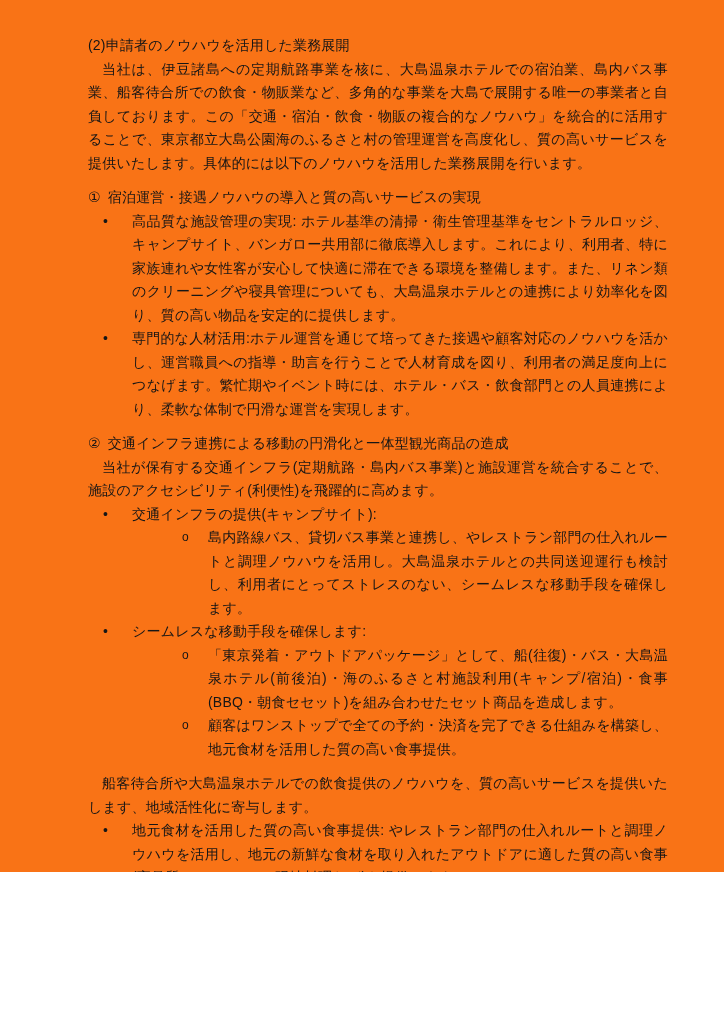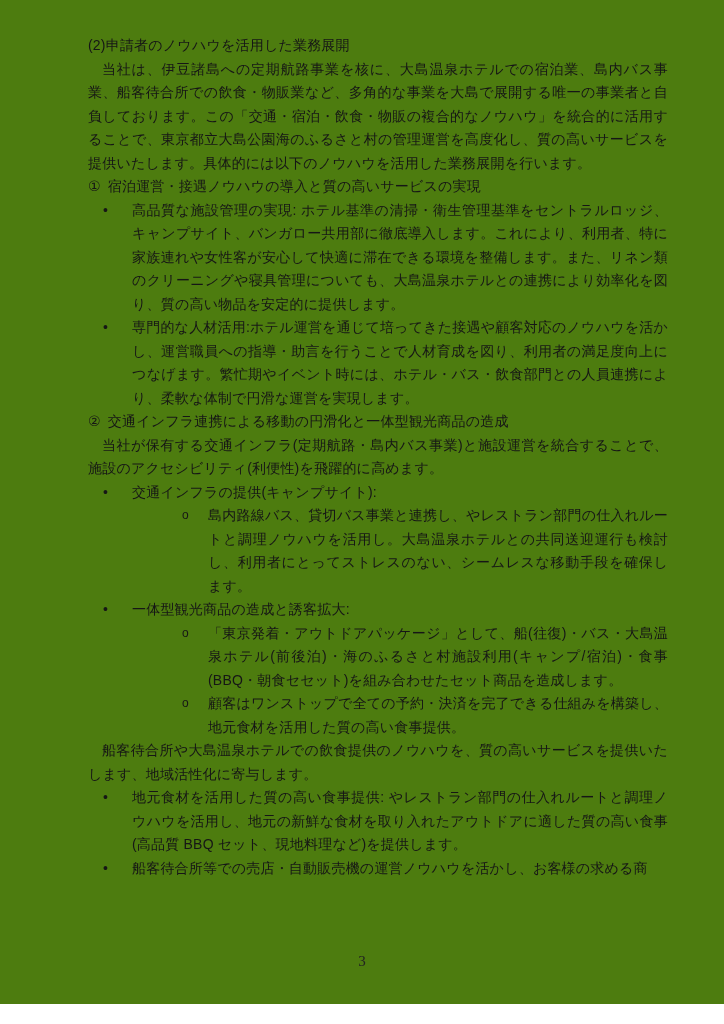--- a/index.html
+++ b/index.html
@@ -1,37 +1,37 @@
 <!DOCTYPE html>
 <html lang="ja"><head>
 <meta charset="utf-8">
 <style>
   html, body { margin: 0; padding: 0; background: #ffffff; }
   .page {
     position: relative;
     width: 724px;
-    height: 1004px;
-    background: #4d7c0f;
+    height: 872px;
+    background: #f97316;
     overflow: hidden;
     font-family: "Liberation Sans", "DejaVu Sans", sans-serif;
     color: #161616;
   }
   .content {
     position: absolute;
     left: 88px;
     top: 34px;
     width: 580px;
     font-size: 14px;
     line-height: 23.5px;
     text-align: justify;
     letter-spacing: 0.2px;
   }
   .content p { margin: 0; }
   .indent { text-indent: 14px; }
-  .section { }
+  .section { margin-top: 11px; }
   .sec-heading .sec-marker { margin-right: 7px; }
   .bullet-row { display: flex; }
   .bullet-row .mk {
     flex: 0 0 29px;
     margin-left: 15px;
     box-sizing: border-box;
   }
   .bullet-row .txt { flex: 1 1 auto; }
   .sub-row .mk2 {
     flex: 0 0 26px;
@@ -77,21 +77,21 @@
       <div class="bullet-row">
         <span class="mk">•</span>
         <p class="txt">交通インフラの提供(キャンプサイト):</p>
       </div>
       <div class="bullet-row sub-row">
         <span class="mk2">o</span>
         <p class="txt">島内路線バス、貸切バス事業と連携し、やレストラン部門の仕入れルートと調理ノウハウを活用し。大島温泉ホテルとの共同送迎運行も検討し、利用者にとってストレスのない、シームレスな移動手段を確保します。</p>
       </div>
       <div class="bullet-row">
         <span class="mk">•</span>
-        <p class="txt">一体型観光商品の造成と誘客拡大:</p>
+        <p class="txt">シームレスな移動手段を確保します:</p>
       </div>
       <div class="bullet-row sub-row">
         <span class="mk2">o</span>
         <p class="txt">「東京発着・アウトドアパッケージ」として、船(往復)・バス・大島温泉ホテル(前後泊)・海のふるさと村施設利用(キャンプ/宿泊)・食事(BBQ・朝食セセット)を組み合わせたセット商品を造成します。</p>
       </div>
       <div class="bullet-row sub-row">
         <span class="mk2">o</span>
         <p class="txt">顧客はワンストップで全ての予約・決済を完了できる仕組みを構築し、地元食材を活用した質の高い食事提供。</p>
       </div>
     </div>

